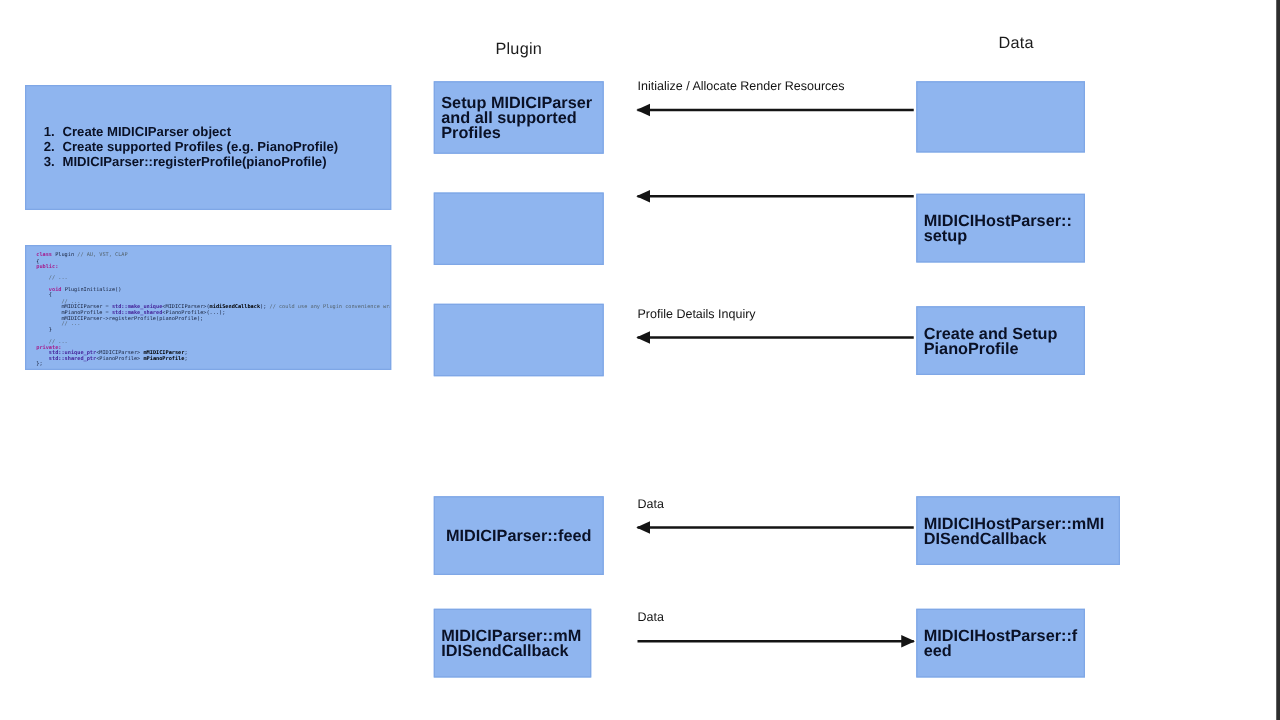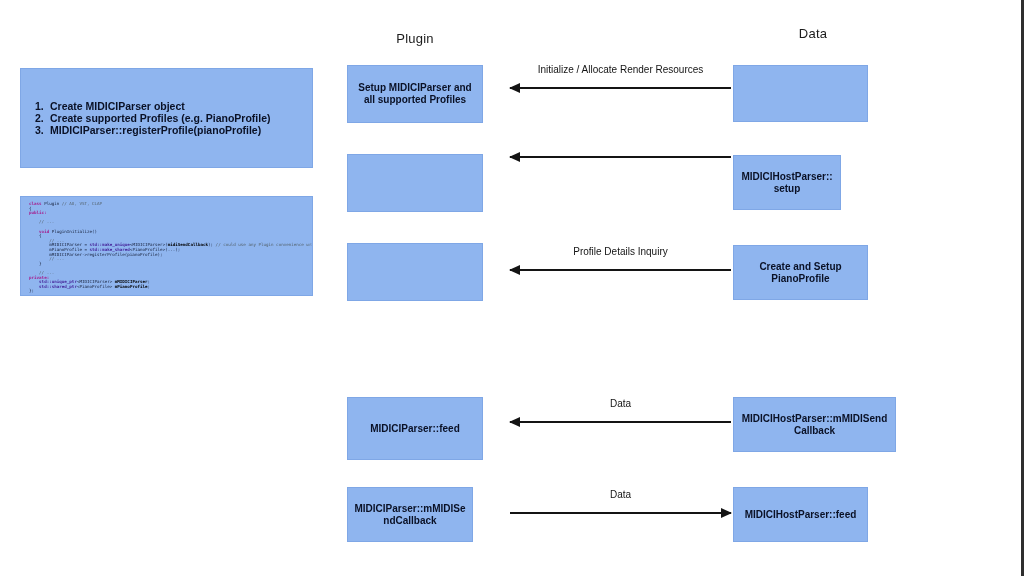--- a/index.html
+++ b/index.html
@@ -15,22 +15,22 @@
     position:relative;background:#ffffff;
     font-family:"Liberation Sans","DejaVu Sans",sans-serif;
   }
   .abs{position:absolute}
   .heading{
     font-size:13px;color:var(--heading-text);text-align:center;width:136px;
     letter-spacing:.2px;
   }
   .bluebox{
     background:var(--box-fill);border:1px solid var(--box-border);
-    display:flex;align-items:center;justify-content:center;text-align:center;
-    font-weight:700;color:var(--box-text);font-size:10px;line-height:12px;
+    display:flex;align-items:center;justify-content:center;text-align:left;
+    font-weight:700;color:var(--box-text);font-size:13px;line-height:12px;
     padding:2px 5px;overflow-wrap:anywhere;word-break:break-word;
   }
   
   .stepsbox{
     background:var(--box-fill);border:1px solid var(--box-border);
     display:flex;flex-direction:column;justify-content:center;
     padding-left:14px;padding-right:8px;
   }
   .step-row{display:flex;font-size:10.5px;line-height:12px;font-weight:700;color:var(--box-text)}
   .step-num{width:15px;flex:0 0 15px}
@@ -44,21 +44,21 @@
     font-size:4.2px;line-height:4.6px;white-space:pre;color:var(--code-plain);
   }
   .code-line .kw{color:var(--code-keyword);font-weight:700}
   .code-line .cmt{color:var(--code-comment)}
   .code-line .typ{color:var(--code-type);font-weight:700}
   .code-line .id{color:var(--code-ident);font-weight:700}
   .code-line .pl{color:var(--code-plain)}
   
   .arrow{width:221px;display:flex;flex-direction:column}
   .arrow-label{
-    font-size:10px;color:var(--label-text);text-align:center;height:14px;
+    font-size:10px;color:var(--label-text);text-align:left;height:14px;
     margin-bottom:9px;white-space:nowrap;
   }
   .arrow-line{position:relative;height:2px;background:var(--arrow)}
   .head{position:absolute;top:-4px;width:0;height:0;
     border-top:5px solid transparent;border-bottom:5px solid transparent}
   .dir-left .head{left:-1px;border-right:11px solid var(--arrow)}
   .dir-right .head{right:-1px;border-left:11px solid var(--arrow)}
   .screen-edge{left:1021px;top:0;width:3px;height:576px;background:var(--screen-edge)}
 </style>
 </head>
@@ -107,21 +107,21 @@
     </div>
 </div>
 
 <div class="abs bluebox" style="left:347px;top:65px;width:136px;height:58px">Setup MIDICIParser and all supported Profiles</div>
 <div class="abs bluebox" style="left:347px;top:154px;width:136px;height:58px"></div>
 <div class="abs bluebox" style="left:347px;top:243px;width:136px;height:58px"></div>
 <div class="abs bluebox" style="left:347px;top:397px;width:136px;height:63px">MIDICIParser::feed</div>
 <div class="abs bluebox" style="left:347px;top:487px;width:126px;height:55px">MIDICIParser::mMIDISendCallback</div>
 
 <div class="abs bluebox" style="left:733px;top:65px;width:135px;height:57px"></div>
-<div class="abs bluebox" style="left:733px;top:155px;width:108px;height:55px">MIDICIHostParser::setup</div>
+<div class="abs bluebox" style="left:733px;top:155px;width:135px;height:55px">MIDICIHostParser::setup</div>
 <div class="abs bluebox" style="left:733px;top:245px;width:135px;height:55px">Create and Setup PianoProfile</div>
 <div class="abs bluebox" style="left:733px;top:397px;width:163px;height:55px">MIDICIHostParser::mMIDISendCallback</div>
 <div class="abs bluebox" style="left:733px;top:487px;width:135px;height:55px">MIDICIHostParser::feed</div>
 
 <div class="abs arrow dir-left" style="left:510px;top:64px">
   <div class="arrow-label">Initialize / Allocate Render Resources</div>
   <div class="arrow-line">
       <span class="head"></span>
     </div>
 </div>

